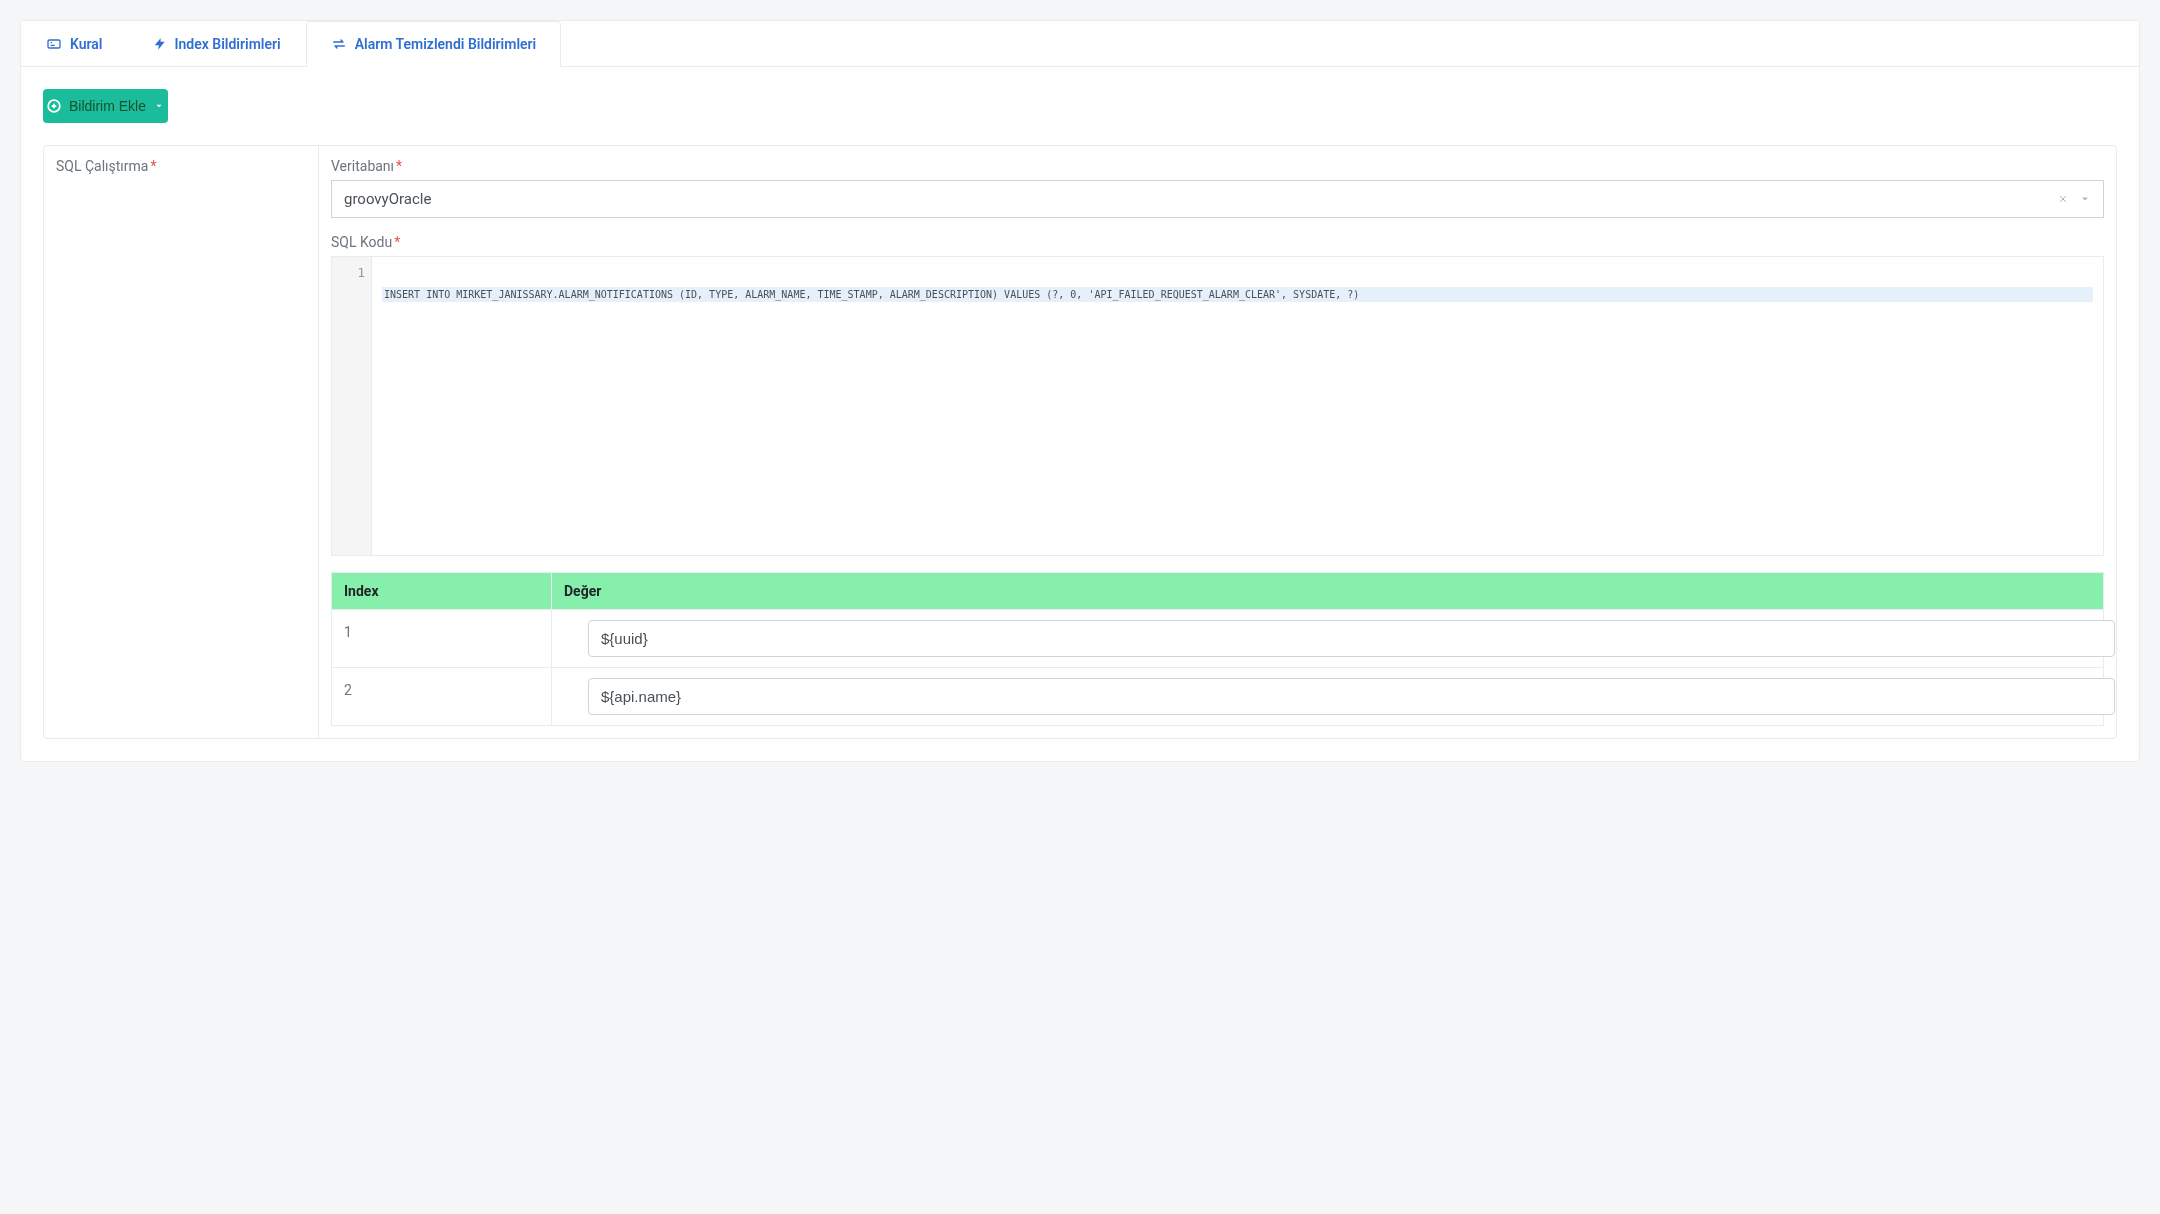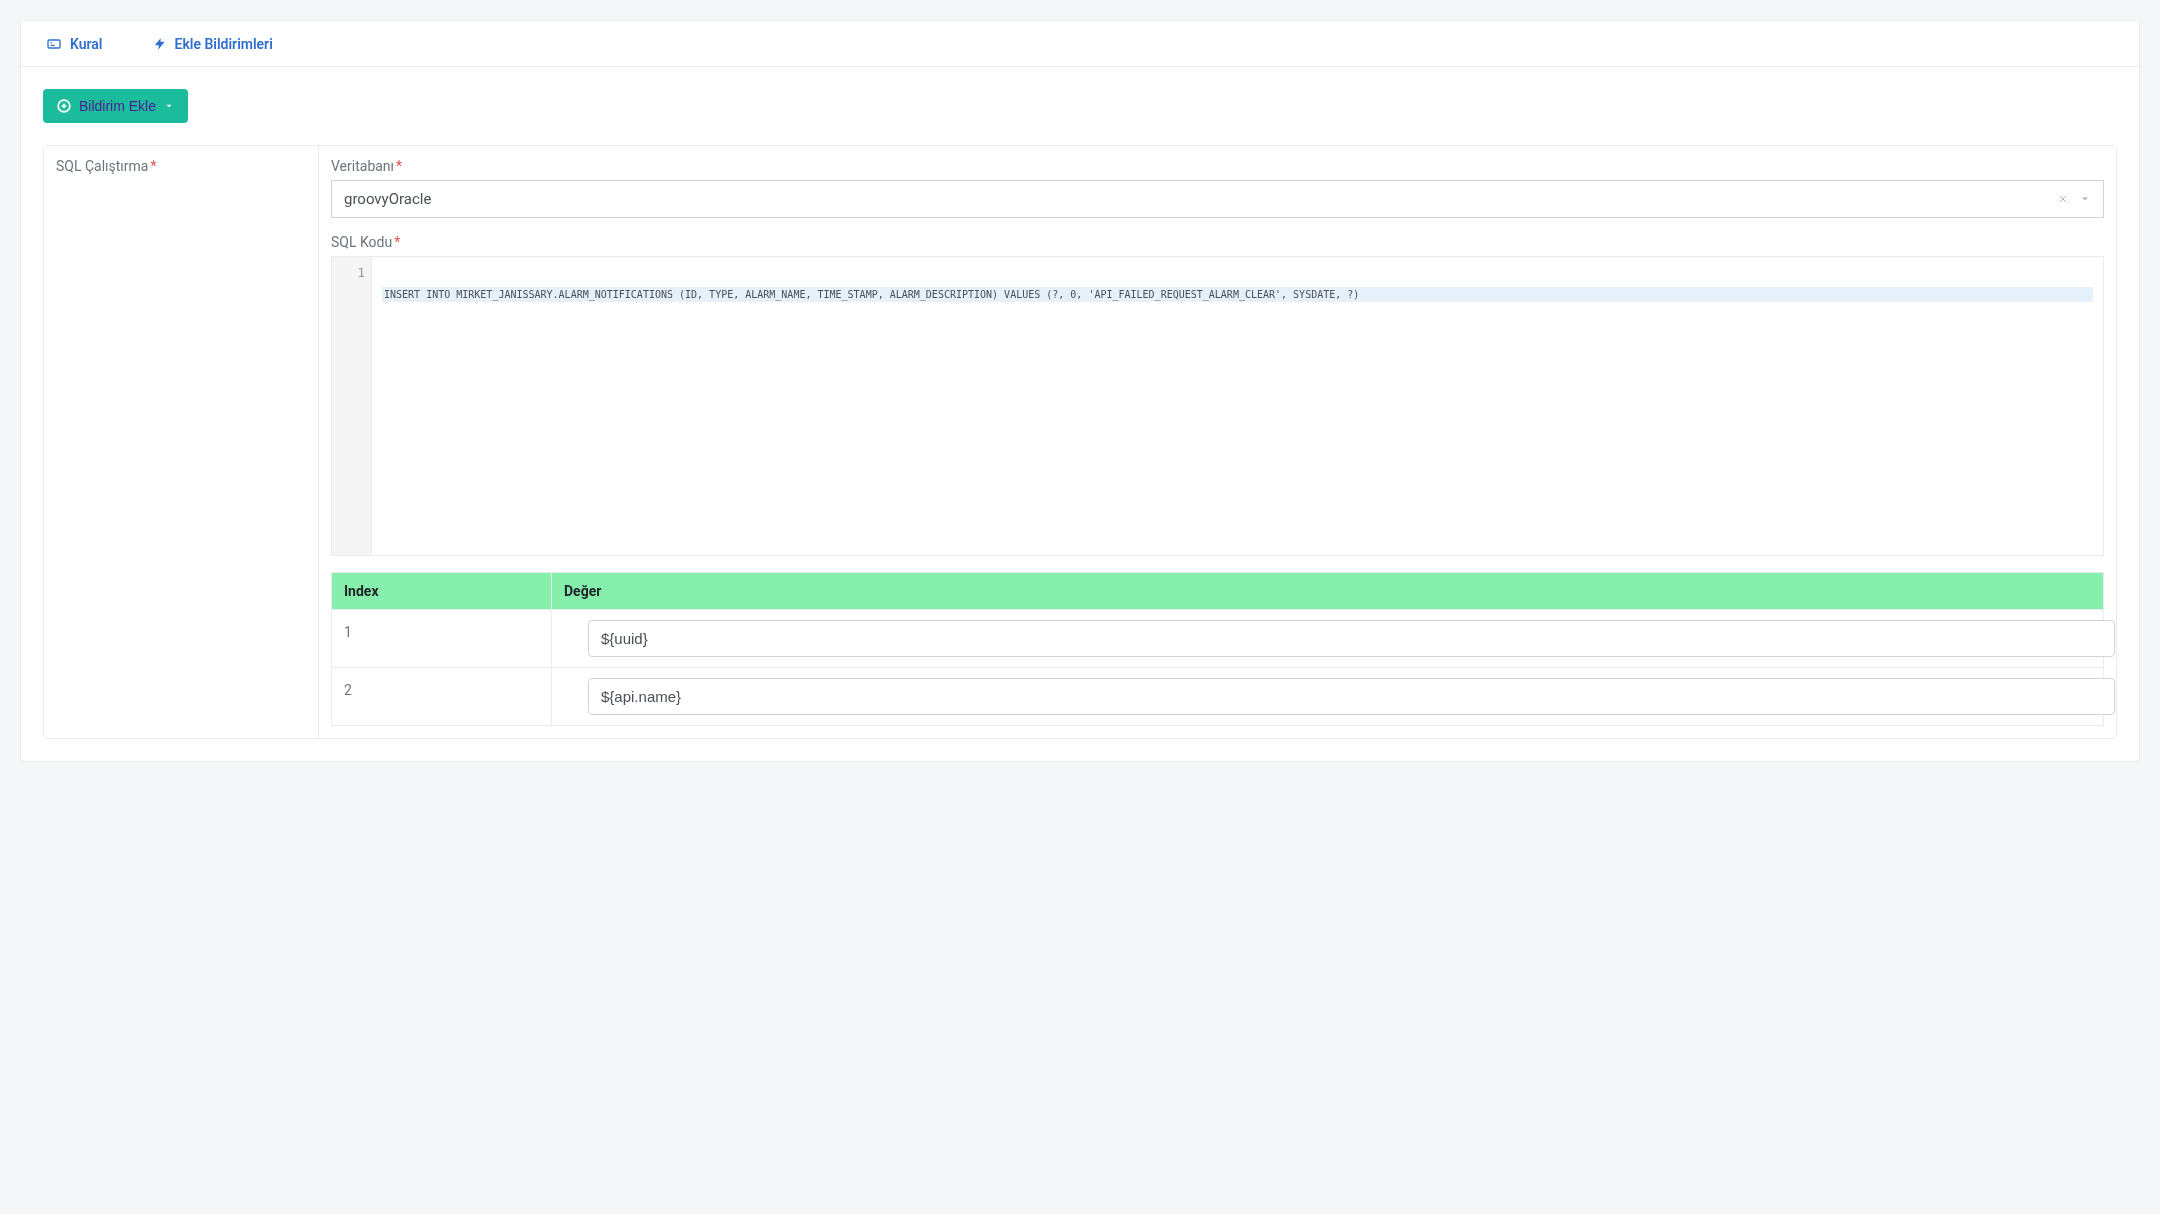--- a/index.html
+++ b/index.html
@@ -39,23 +39,23 @@
     border-top-left-radius: 4px;
     border-top-right-radius: 4px;
     background: #fff;
   }
   .tab-icon { display: inline-flex; }
   .tab-content {
     padding: 22px;
   }
   .btn-teal {
     background: #1abc9c;
-    color: #4c1d95;
+    color: #14532d;
     border: 0;
-    padding: 9px 14px;
+    padding: 9px 4px;
     border-radius: 4px;
     display: inline-flex;
     align-items: center;
     gap: 8px;
     font-weight: 500;
     cursor: pointer;
     font-size: 14px;
   }
   .form-area {
     margin-top: 22px;
@@ -180,21 +180,29 @@
           </svg>
         </span>
         <span>Kural</span>
       </div>
       <div class="tab">
         <span class="tab-icon">
           <svg width="14" height="16" viewBox="0 0 24 24" fill="#2f6fd1">
             <path d="M13 2L3 14h7l-1 8 11-14h-7l0-6z"></path>
           </svg>
         </span>
-        <span>Ekle Bildirimleri</span>
+        <span>Index Bildirimleri</span>
+      </div>
+      <div class="tab active">
+        <span class="tab-icon">
+          <svg width="16" height="16" viewBox="0 0 24 24" fill="none" stroke="#2f6fd1" stroke-width="2" stroke-linecap="round" stroke-linejoin="round">
+            <path d="M4 9h14l-3-3M20 15H6l3 3"></path>
+          </svg>
+        </span>
+        <span>Alarm Temizlendi Bildirimleri</span>
       </div>
     </div>
 
     <div class="tab-content">
       <button class="btn-teal">
         <span>
           <svg width="14" height="14" viewBox="0 0 24 24" fill="none" stroke="#fff" stroke-width="3">
             <circle cx="12" cy="12" r="10" fill="none"></circle>
               <path d="M12 8v8M8 12h8"></path>
           </svg>

